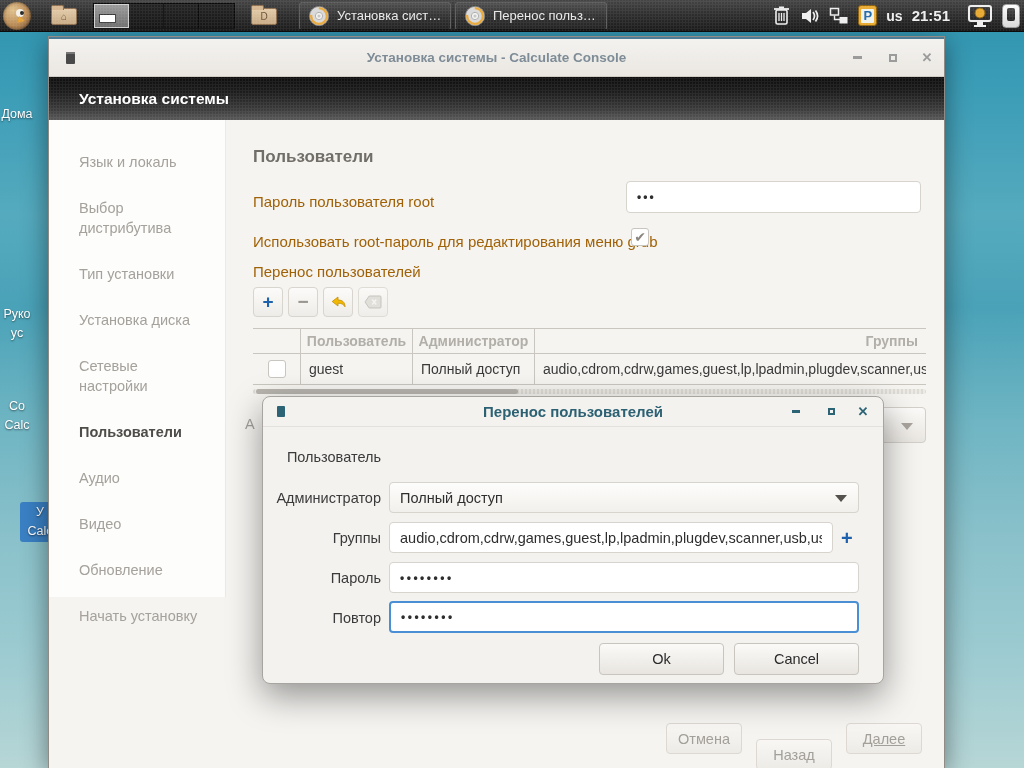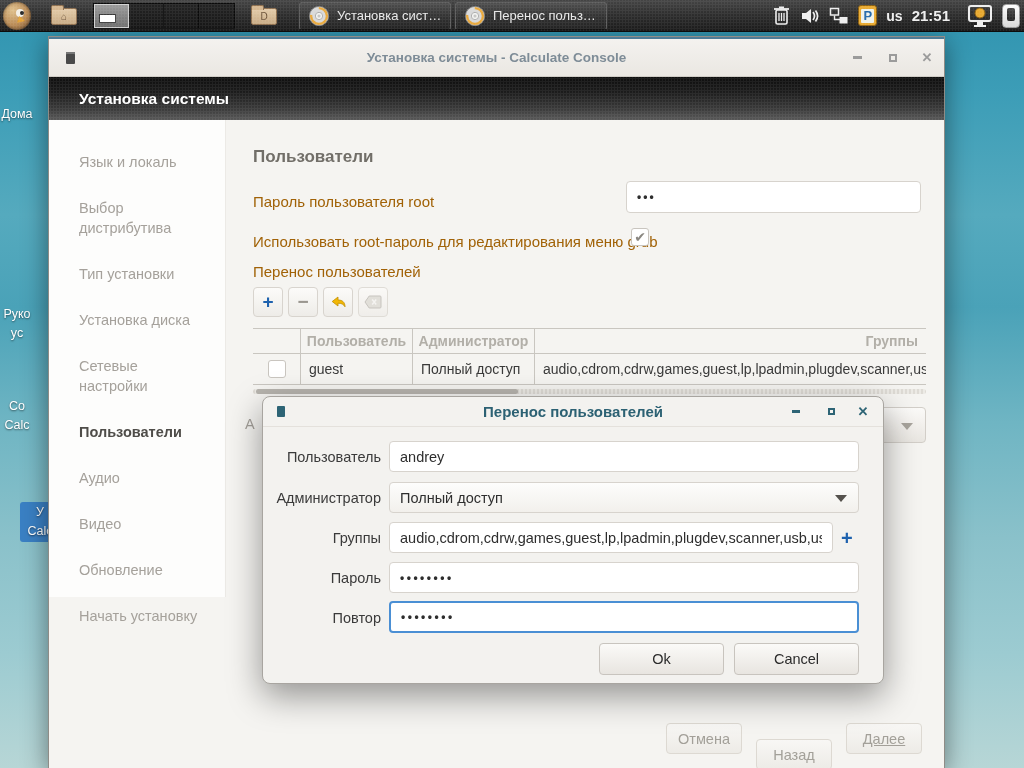--- a/index.html
+++ b/index.html
@@ -305,21 +305,20 @@
       </div>
     <div class="dctl max">
         <div class="dg-max"></div>
       </div>
     <div class="dctl cls">
         <div class="dg-cls">✕</div>
       </div>
   </div>
 
   <div class="dlabel" style="left:0; top:52px">Пользователь</div>
-  <input class="tinput dinput" style="top: 44px;" value="andrey">
 
   <div class="dlabel" style="left:0; top:93px">Администратор</div>
   <div class="dselect" style="top:85px">
     <span>Полный доступ</span>
     <div class="arr"></div>
   </div>
 
   <div class="dlabel" style="left:0; top:133px">Группы</div>
   <input class="tinput dinput" style="top: 125px; width: 444px;" value="audio,cdrom,cdrw,games,guest,lp,lpadmin,plugdev,scanner,usb,users,uucp">
   <div class="plus-ico" style="top:131px">+</div>

